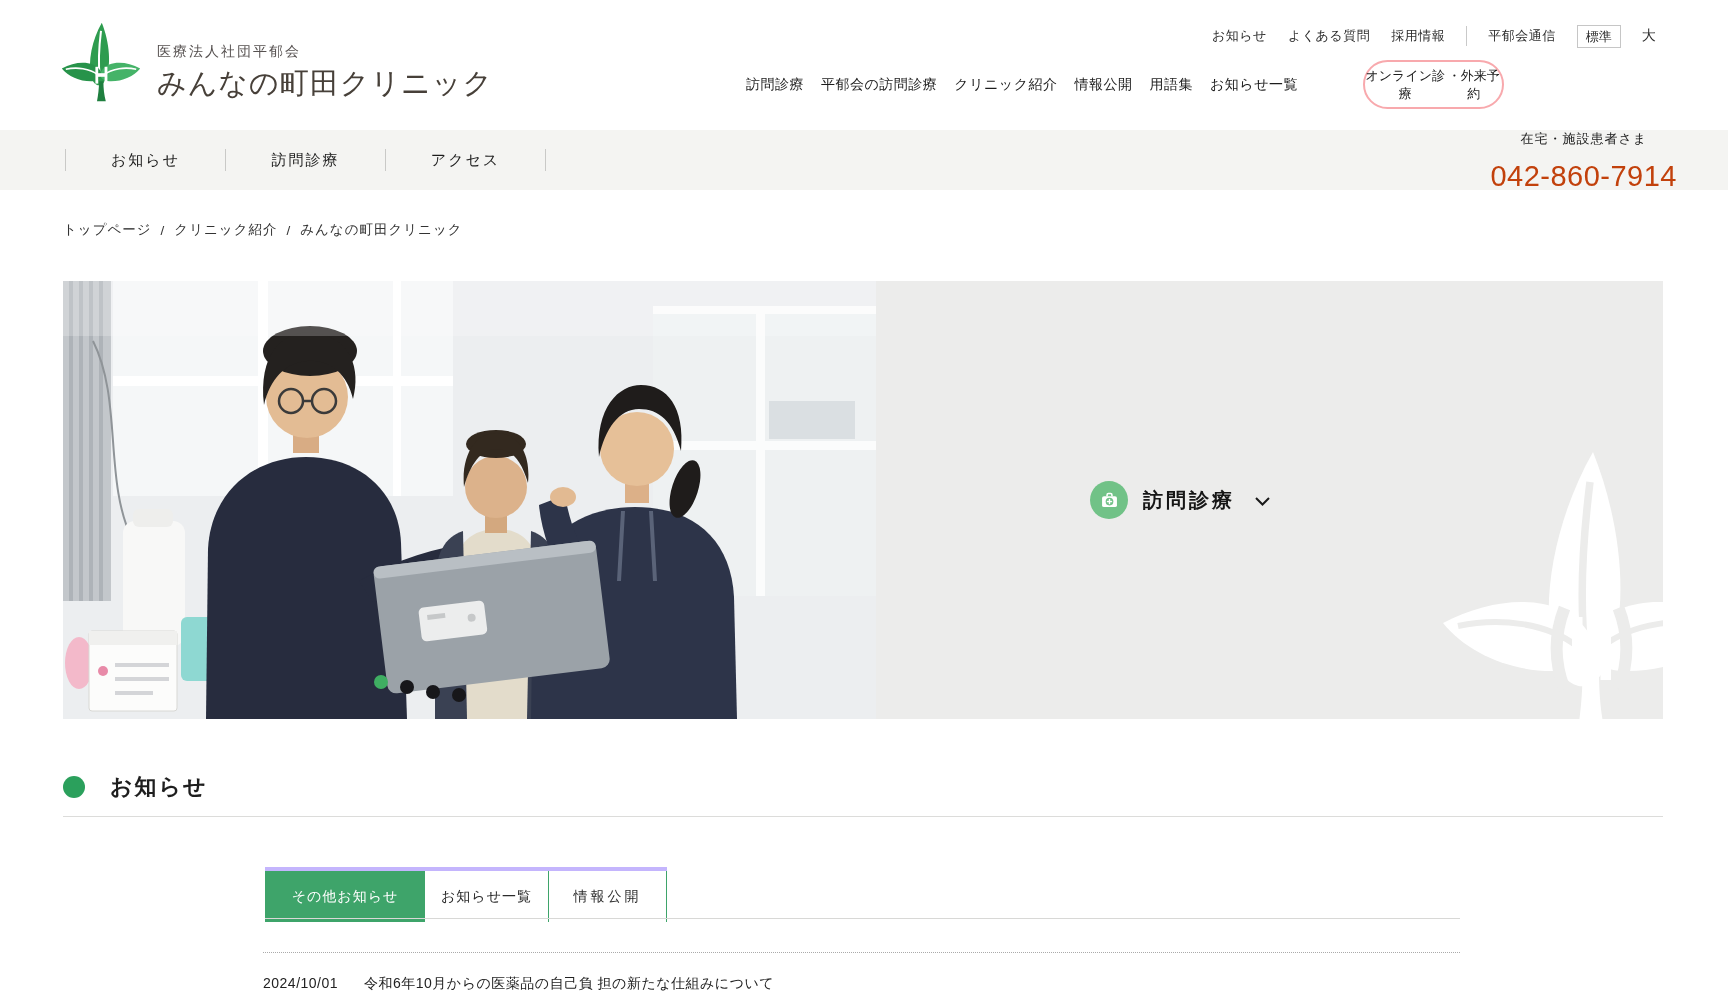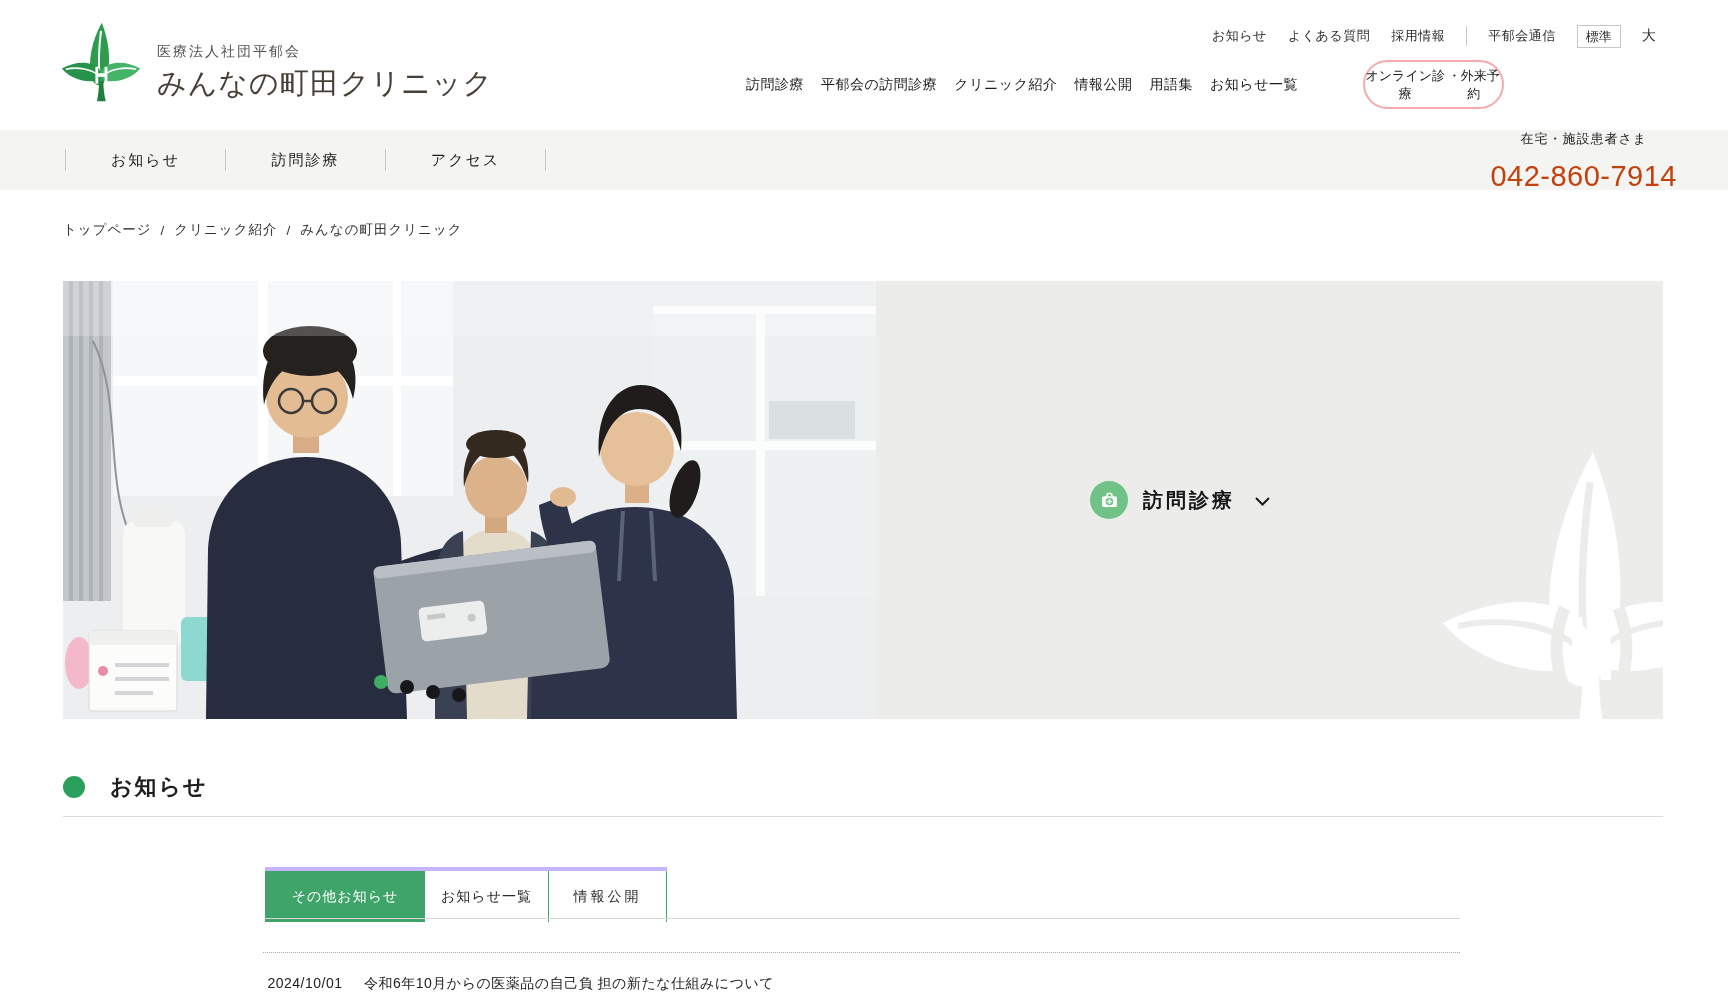--- a/index.html
+++ b/index.html
@@ -73,21 +73,21 @@
   .tab { height:51px; display:flex; align-items:center; justify-content:center;
          font-size:14px; font-family:inherit; cursor:pointer; background:#fff; border:none;
          color:#2b2b2b; letter-spacing:1px; }
   .tab-1 { width:160px; background:#3ea46a; color:#fff; }
   .tab-2 { width:124px; border-right:1px solid #3ea46a; }
   .tab-3 { width:118px; border-right:1px solid #3ea46a; letter-spacing:3px; }
   .tab-underline { position:absolute; left:265px; top:918px; width:1195px; height:0;
                    border-top:1px solid #d8d8d6; }
 
   .news-list { position:absolute; left:263px; top:952px; width:1197px; border-top:1px dotted #aaa; }
-  .news-row { display:flex; align-items:flex-start; padding-top:22px; font-size:14px; color:#222;text-align:center; }
+  .news-row { display:flex; align-items:flex-start; padding-top:22px; font-size:14px; color:#222; }
   .news-date { width:84px; flex:none; letter-spacing:0.5px; }
   .news-title { margin-left:17px; letter-spacing:0.5px; }
 </style>
 </head>
 <body>
 
 <div class="page">
 
   <header class="header">
     <a class="logo">

